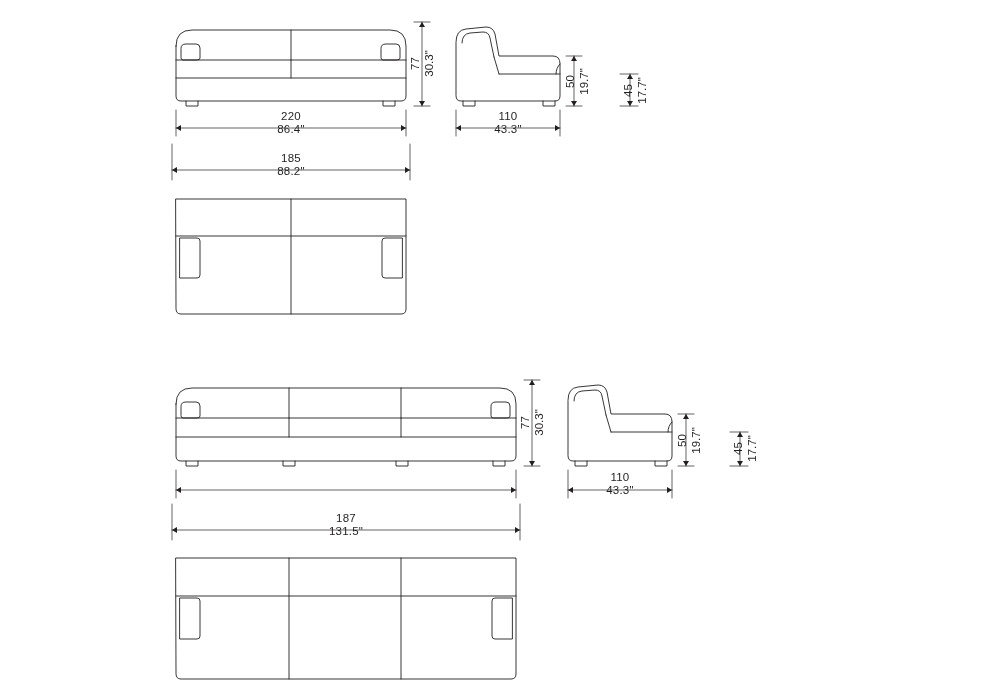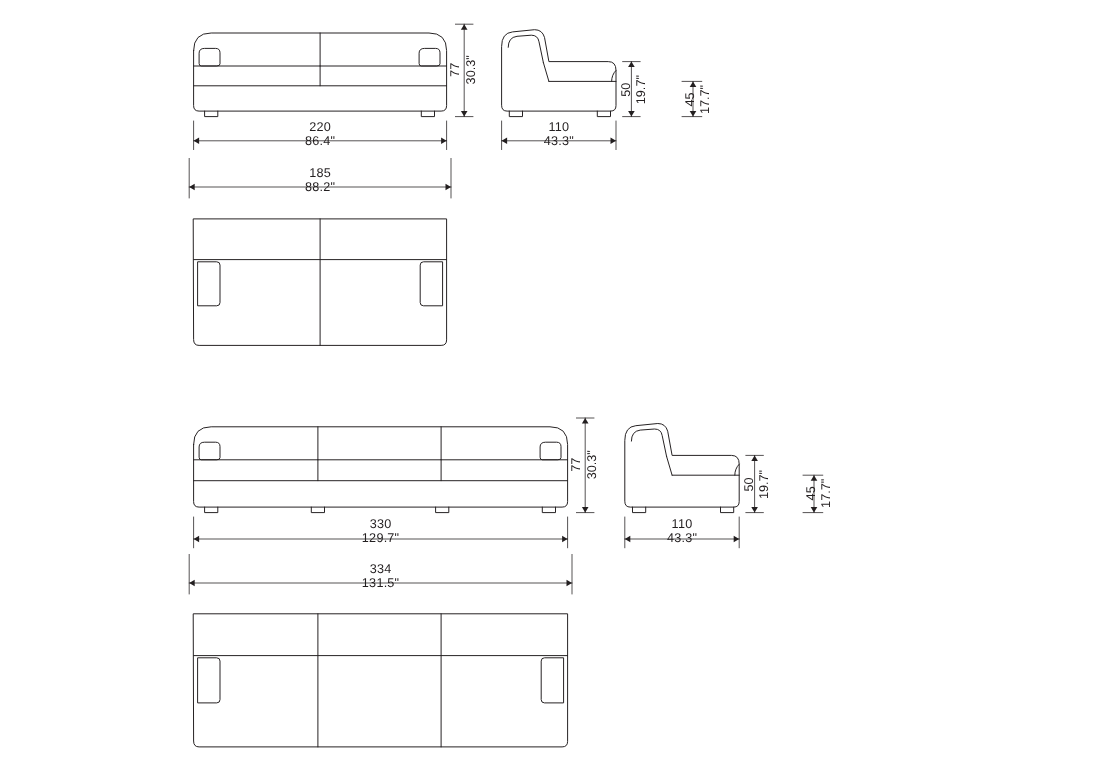--- a/index.html
+++ b/index.html
@@ -288,28 +288,24 @@
     <span class="ln">19.7"</span>
   </div>
 
   <div class="rot" style="left:710px; top:442px; width:56px;">
     <span class="ln">45</span>
   </div>
   <div class="rot" style="left:724px; top:442px; width:56px;">
     <span class="ln">17.7"</span>
   </div>
 
-  <div class="dimlabel" style="left:291px; top:471px; width:110px;">
-    <span class="ln">330</span>
-    <span class="ln">129.7"</span>
-  </div>
 
   <div class="dimlabel" style="left:565px; top:471px; width:110px;">
     <span class="ln">110</span>
     <span class="ln">43.3"</span>
   </div>
 
   <div class="dimlabel" style="left:291px; top:512px; width:110px;">
-    <span class="ln">334</span>
+    <span class="ln">187</span>
     <span class="ln">131.5"</span>
   </div>
 
 </div>
 
 </body></html>

